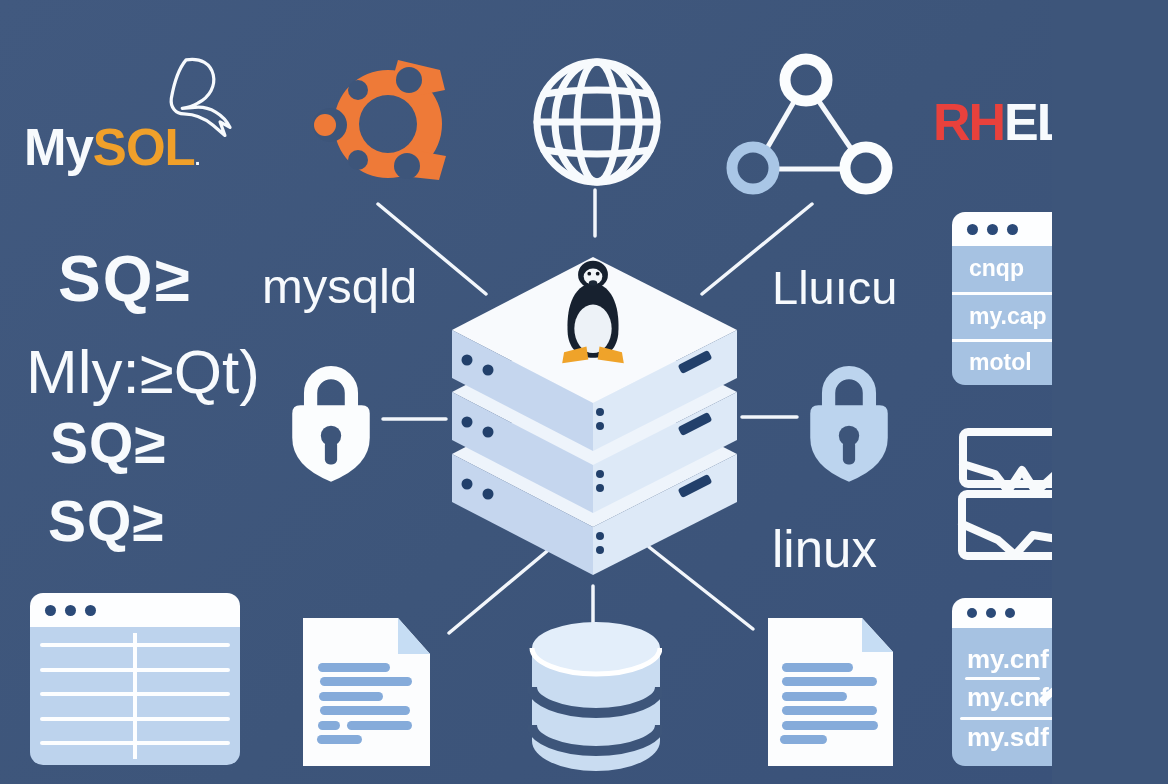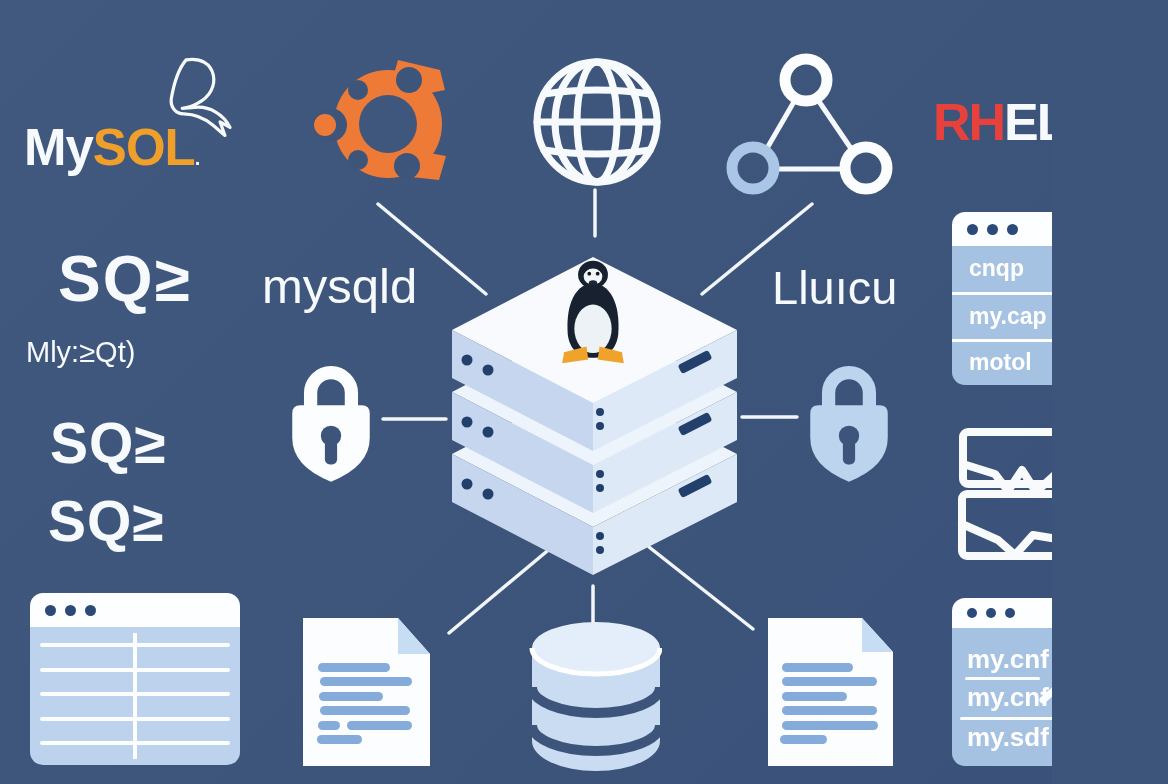--- a/index.html
+++ b/index.html
@@ -2,21 +2,21 @@
 <html style="--c-bg: #3d557a; --c-white: #f7fafd; --c-ubuntu_orange: #ee7a38; --c-mysql_orange: #f0a02a; --c-rhel_red: #e8413c; --c-panel_body: #a6c2e2; --c-panel_body_light: #bdd3ed; --c-doc_line: #85abda; --c-lock_light: #bcd4ee; --c-window_dot: #2b4a78;"><head>
 <meta charset="utf-8">
 <style>
   html,body{margin:0;padding:0;background:var(--c-bg,#3d557a);}
   .canvas{position:relative;width:1052px;height:784px;overflow:hidden;
     background:linear-gradient(135deg,#41597f 0%,#3d557a 55%,#3a527a 100%);
     font-family:"Liberation Sans",sans-serif;color:var(--c-white,#f7fafd);}
   .abs{position:absolute;}
   .txt{position:absolute;white-space:nowrap;color:var(--c-white,#f7fafd);}
   .sq1{left:58px;top:242px;font-size:64px;font-weight:600;letter-spacing:2px;}
-  .mly{left:26px;top:336px;font-size:29px;font-weight:500;}
+  .mly{left:26px;top:336px;font-size:62px;font-weight:500;}
   .sq2{left:50px;top:410px;font-size:57px;font-weight:600;letter-spacing:1px;}
   .sq3{left:48px;top:488px;font-size:57px;font-weight:600;letter-spacing:1px;}
   .mysqld{left:262px;top:258px;font-size:49px;font-weight:500;}
   .lluicu{left:772px;top:260px;font-size:47px;font-weight:500;}
   .innodb{left:258px;top:526px;font-size:47px;font-weight:600;}
   .linux{left:772px;top:520px;font-size:51px;font-weight:500;}
   .mysql-text{left:24px;top:118px;font-size:51px;font-weight:700;letter-spacing:-1px;}
   .mysql-text .orange{color:var(--c-mysql_orange,#f0a02a);}
   .mysql-text .mark{font-size:20px;}
   .rhel-text{left:933px;top:92px;font-size:52px;font-weight:700;letter-spacing:-2px;}
@@ -109,20 +109,21 @@
     <span class="red">RH</span><span>EL</span>
   </div>
 
   <div class="txt sq1">SQ≥</div>
   <div class="txt mly">Mly:≥Qt)</div>
   <div class="txt sq2">SQ≥</div>
   <div class="txt sq3">SQ≥</div>
 
   <div class="txt lluicu">Lluıcu</div>
   <div class="txt mysqld">mysqld</div>
+  <div class="txt linux">linux</div>
 
   <svg class="abs" style="left:280px;top:350px;color:#fbfdfe;" width="102" height="138" viewBox="0 0 100 135">
     <path d="M30,60 V42 a20,20 0 0 1 40,0 V60" fill="none" stroke="currentColor" stroke-width="13"></path>
     <path d="M20,54 L80,54 Q88,54 88,62 L88,86 Q88,114 50,129 Q12,114 12,86 L12,62 Q12,54 20,54 Z" fill="currentColor"></path>
     <circle cx="50" cy="84" r="10" fill="var(--c-bg,#3d557a)"></circle>
     <rect x="44" y="88" width="12" height="24" rx="5" fill="var(--c-bg,#3d557a)"></rect>
   </svg>
   <svg class="abs" style="left:798px;top:350px;color:var(--c-lock_light,#bcd4ee);" width="102" height="138" viewBox="0 0 100 135">
     <path d="M30,60 V42 a20,20 0 0 1 40,0 V60" fill="none" stroke="currentColor" stroke-width="13"></path>
     <path d="M20,54 L80,54 Q88,54 88,62 L88,86 Q88,114 50,129 Q12,114 12,86 L12,62 Q12,54 20,54 Z" fill="currentColor"></path>

